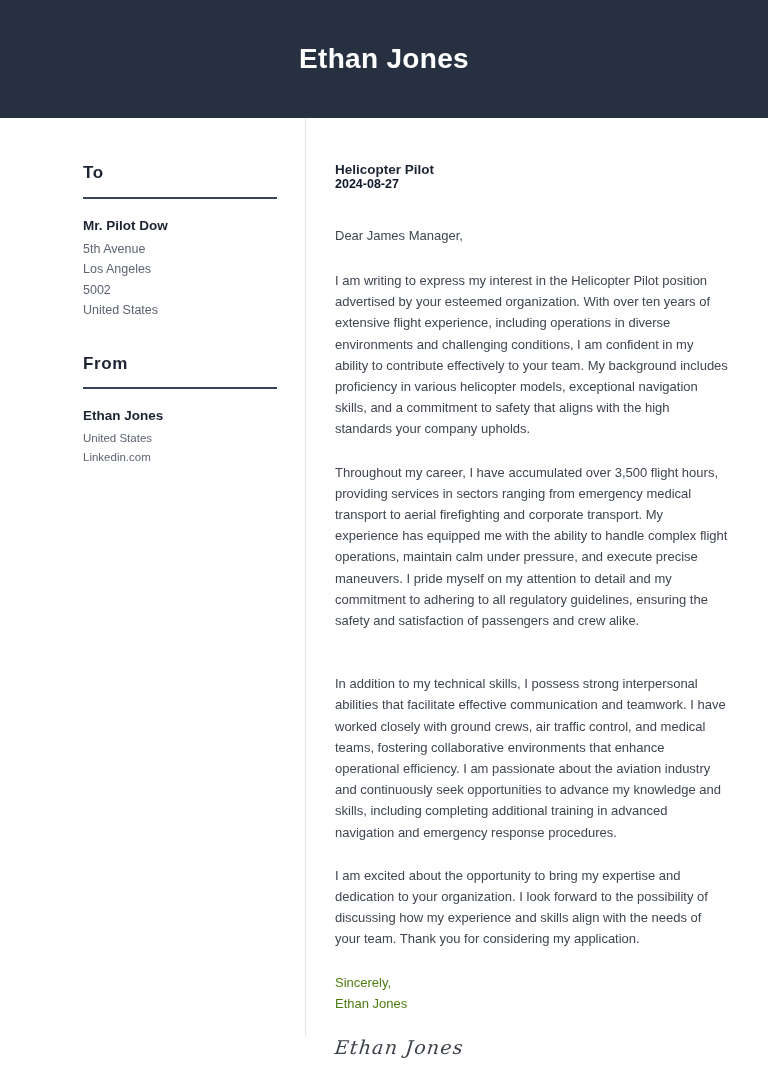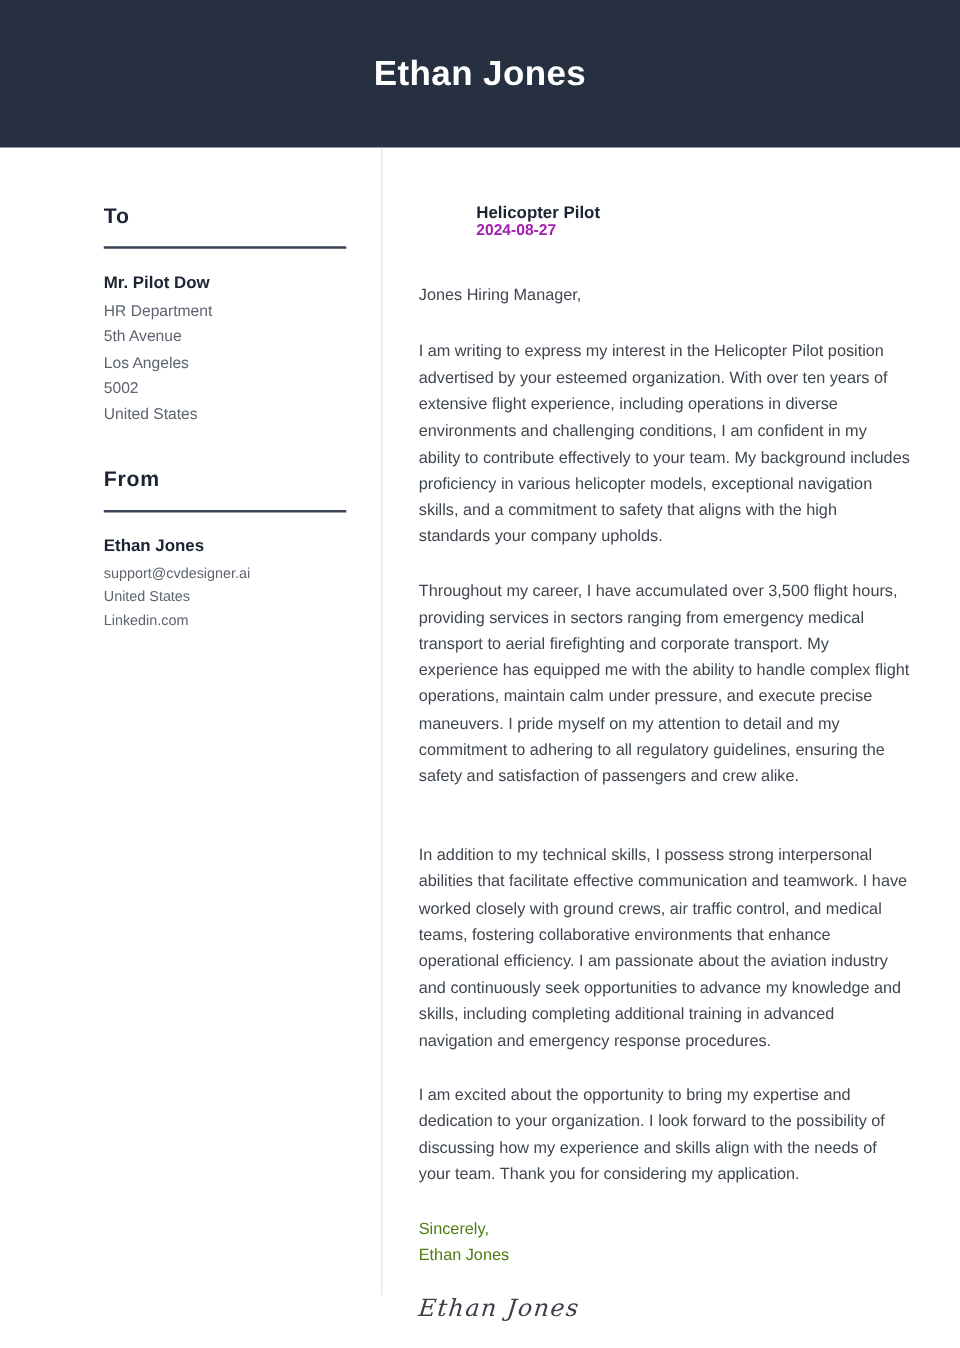--- a/index.html
+++ b/index.html
@@ -115,22 +115,21 @@
     flex-direction: column;
   }
   .job-title {
     font-size: 13.5px;
     font-weight: bold;
     color: #1c2433;
   }
   .letter-date {
     font-size: 12.5px;
     font-weight: bold;
-    color: #a21caf;
-    margin-left: 46px;
+    color: #0f172a;
   }
   .salutation {
     font-size: 13px;
     color: #3f464f;
     line-height: 21px;
     margin-bottom: 24px;
   }
   .para {
     font-size: 13px;
     color: #3f464f;
@@ -169,51 +168,49 @@
 
   <div class="body-wrap">
 
     <aside class="sidebar">
 
       <div>
         <div class="side-heading">To</div>
         <div class="side-rule"></div>
         <ul class="block-list to-list">
           <li class="strong">Mr. Pilot Dow</li>
-          <li>HR Department</li>
           <li>5th Avenue</li>
           <li>Los Angeles</li>
           <li>5002</li>
           <li>United States</li>
         </ul>
       </div>
 
       <div>
         <div class="side-heading">From</div>
         <div class="side-rule"></div>
         <ul class="block-list from-list">
           <li class="strong">Ethan Jones</li>
-          <li>support@cvdesigner.ai</li>
           <li>United States</li>
           <li>Linkedin.com</li>
         </ul>
       </div>
 
     </aside>
 
     <div class="divider"></div>
 
     <main class="letter">
 
       <div class="letter-top">
         <div class="job-title">Helicopter Pilot</div>
         <div class="letter-date">2024-08-27</div>
       </div>
 
-      <div class="salutation">Jones Hiring Manager,</div>
+      <div class="salutation">Dear James Manager,</div>
 
       <p class="para">I am writing to express my interest in the Helicopter Pilot position advertised by your esteemed organization. With over ten years of extensive flight experience, including operations in diverse environments and challenging conditions, I am confident in my ability to contribute effectively to your team. My background includes proficiency in various helicopter models, exceptional navigation skills, and a commitment to safety that aligns with the high standards your company upholds.</p>
       <p class="para">Throughout my career, I have accumulated over 3,500 flight hours, providing services in sectors ranging from emergency medical transport to aerial firefighting and corporate transport. My experience has equipped me with the ability to handle complex flight operations, maintain calm under pressure, and execute precise maneuvers. I pride myself on my attention to detail and my commitment to adhering to all regulatory guidelines, ensuring the safety and satisfaction of passengers and crew alike.</p>
       <p class="para gap-before">In addition to my technical skills, I possess strong interpersonal abilities that facilitate effective communication and teamwork. I have worked closely with ground crews, air traffic control, and medical teams, fostering collaborative environments that enhance operational efficiency. I am passionate about the aviation industry and continuously seek opportunities to advance my knowledge and skills, including completing additional training in advanced navigation and emergency response procedures.</p>
       <p class="para">I am excited about the opportunity to bring my expertise and dedication to your organization. I look forward to the possibility of discussing how my experience and skills align with the needs of your team. Thank you for considering my application.</p>
 
       <div class="closing">
         <div>Sincerely,</div>
         <div>Ethan Jones</div>
       </div>

